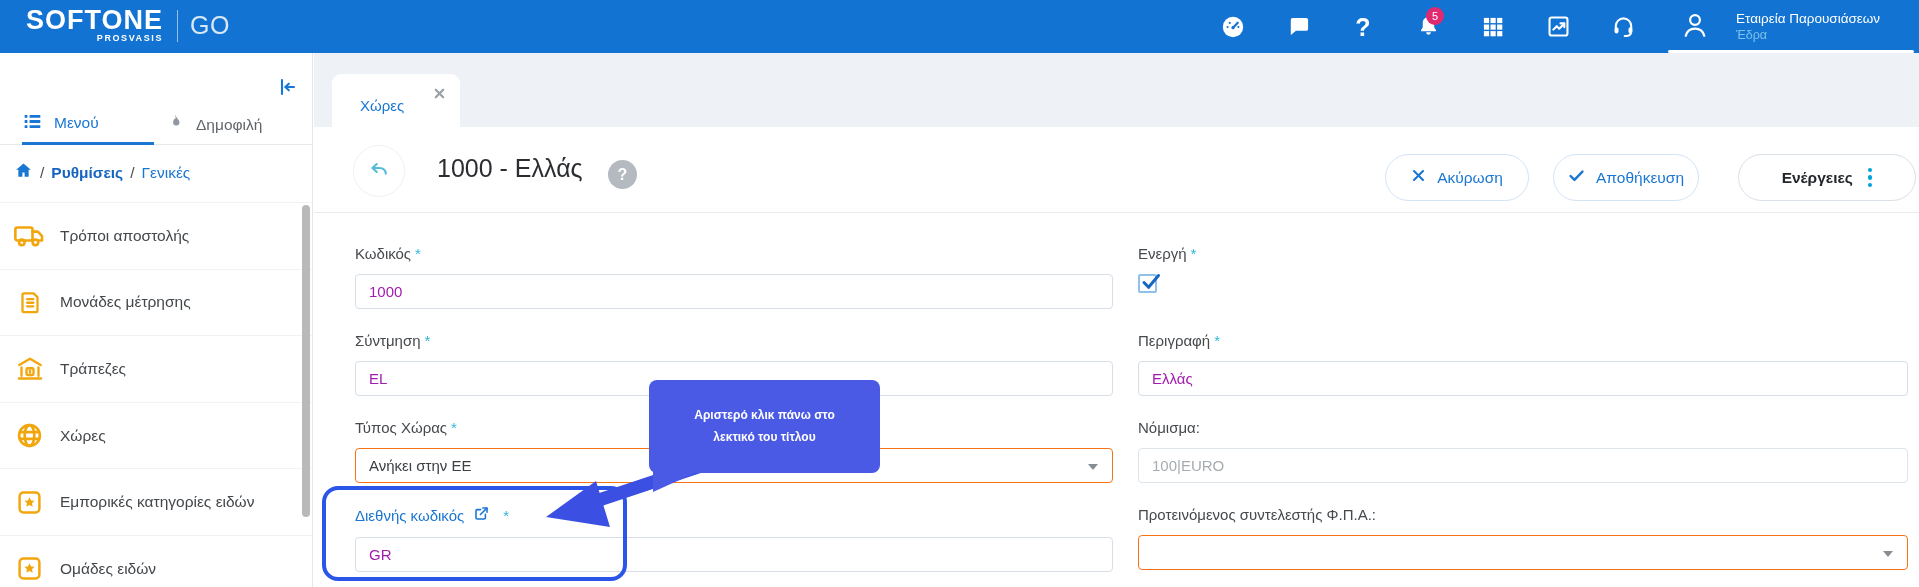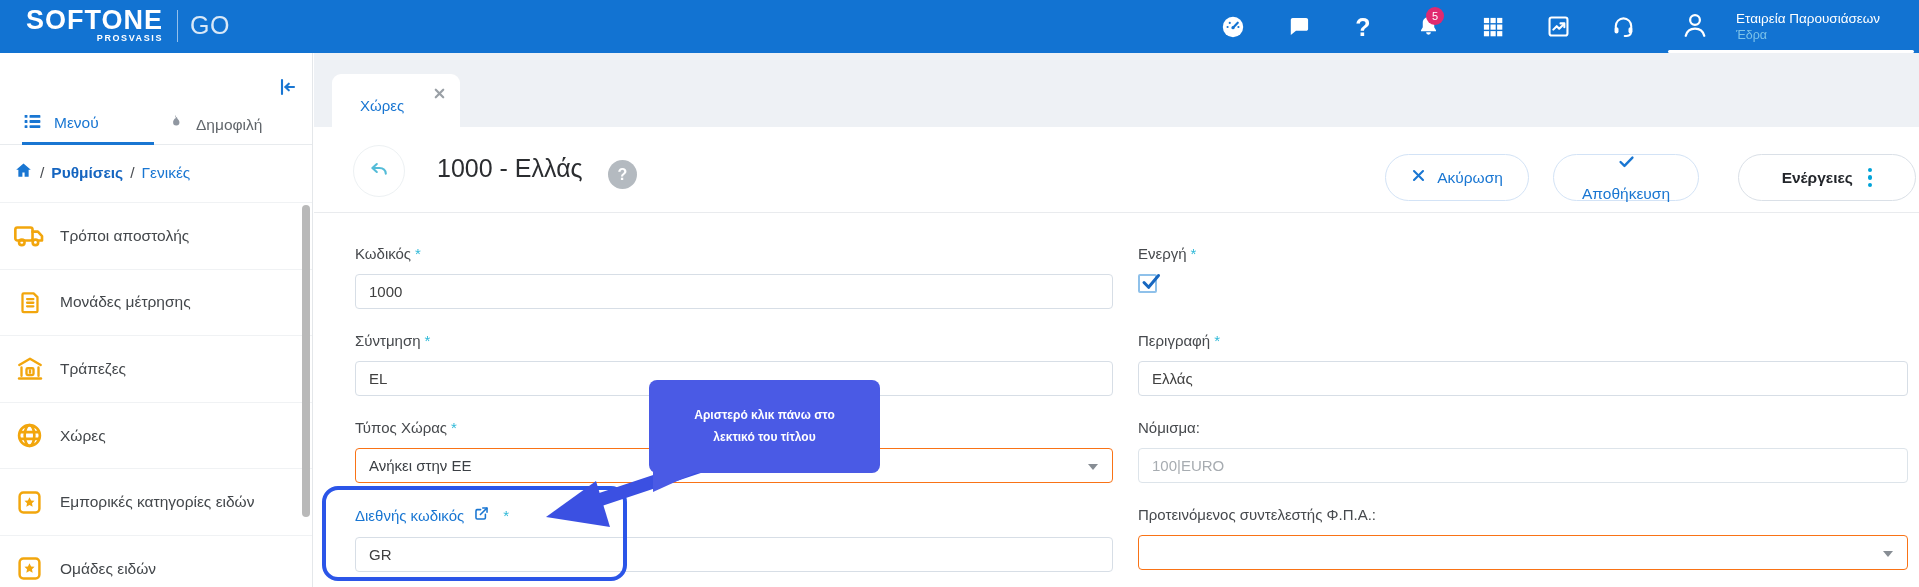--- a/index.html
+++ b/index.html
@@ -54,32 +54,32 @@
   .back-btn { position:absolute; left:39px; top:92px; width:52px; height:52px; border-radius:50%; background:#fff;
               border:1px solid #edf1f3; display:flex; align-items:center; justify-content:center; cursor:pointer; }
   .page-title { position:absolute; left:123px; top:101px; font-size:25px; color:#2b2d30; }
   .help-btn { position:absolute; left:294px; top:107px; width:29px; height:29px; border-radius:50%; background:#b4bac0;
               color:#fff; font-size:16px; font-weight:bold; display:flex; align-items:center; justify-content:center; cursor:pointer; }
 
   .btn { position:absolute; top:94px; height:47px; border-radius:24px; background:#fff; display:flex; align-items:center;
          justify-content:center; gap:11px; font-size:15.5px; cursor:pointer;margin-top:7px; }
   .btn-outline { border:1px solid #d3e3f6; color:#1976d2; }
   .btn-cancel { left:1071px; width:144px; }
-  .btn-save { left:1239px; width:146px;flex-direction:column; }
+  .btn-save { left:1239px; width:146px; }
   .btn-actions { left:1424px; width:178px; border:1px solid #dae0e7; color:#23262b; font-weight:bold; }
   .kebab { display:flex; flex-direction:column; gap:3px; margin-left:4px; }
   .kebab i { width:4.5px; height:4.5px; border-radius:50%; background:#00a3d9; }
 
   .title-divider { position:absolute; left:0; right:0; top:159px; height:1px; background:#e9ebee; }
 
   
   .form { position:absolute; left:41px; top:191px; display:grid; grid-template-columns:758px 770px; column-gap:25px; row-gap:22px; }
   .field-label { font-size:15px; color:#46494d; line-height:19px; margin-bottom:11px; }
   .req { color:#2fb9d8; margin-left:4px; }
-  .tinput { width:100%; height:35px; border:1px solid #d7dee6; border-radius:4px; font-size:15px; color:#404040;
+  .tinput { width:100%; height:35px; border:1px solid #d7dee6; border-radius:4px; font-size:15px; color:#a21caf;
             padding:0 13px; outline:none; font-family:"Liberation Sans", sans-serif; background:#fff; }
   .tinput:disabled { color:#a7acb1; border-color:#dde4ea; -webkit-text-fill-color:#a7acb1; }
   .select { position:relative; width:100%; height:35px; border:1px solid #f97316; border-radius:4px; background:#fff;
             display:flex; align-items:center; padding:0 13px; font-size:15px; color:#3c4045; cursor:pointer; }
   .caret { position:absolute; right:14px; top:15px; width:0; height:0; border-left:5.5px solid transparent;
            border-right:5.5px solid transparent; border-top:6px solid #878d94; }
   .checkbox { margin-top:8px; width:19px; height:19px; border:2px solid #8fc1ea; border-radius:2px; position:relative; background:#fff; cursor:pointer; }
   .checkbox svg { position:absolute; top:-5px; left:0; }
   .intl-label { color:#1976d2; display:flex; align-items:center; gap:9px; }
 

